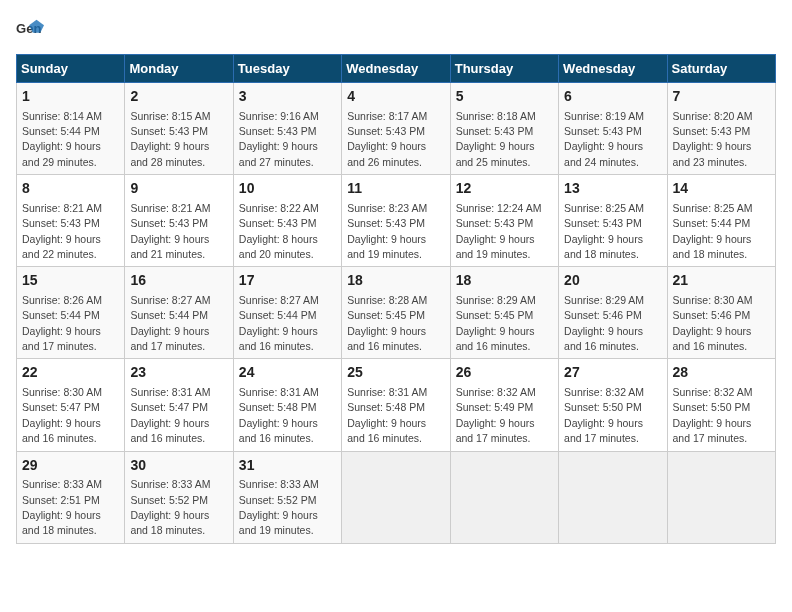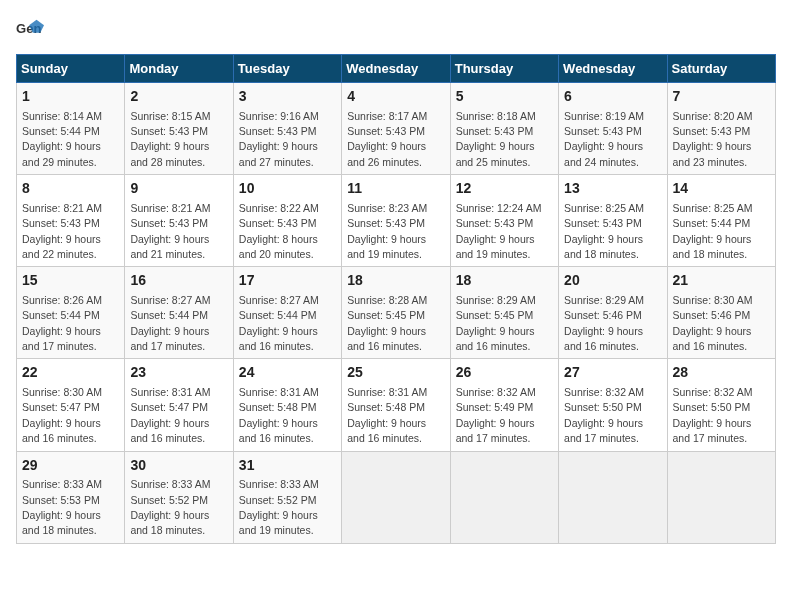--- a/index.html
+++ b/index.html
@@ -293,21 +293,21 @@
         <span class="day-num">28</span>
         <span class="cell-text">Sunrise: 8:32 AM</span><br>
         <span class="cell-text">Sunset: 5:50 PM</span><br>
         <span class="cell-text">Daylight: 9 hours and 17 minutes.</span>
       </td>
       </tr>
       <tr>
         <td>
         <span class="day-num">29</span>
         <span class="cell-text">Sunrise: 8:33 AM</span><br>
-        <span class="cell-text">Sunset: 5:53 PM</span><br>
+        <span class="cell-text">Sunset: 2:51 PM</span><br>
         <span class="cell-text">Daylight: 9 hours and 18 minutes.</span>
       </td>
         <td>
         <span class="day-num">30</span>
         <span class="cell-text">Sunrise: 8:33 AM</span><br>
         <span class="cell-text">Sunset: 5:52 PM</span><br>
         <span class="cell-text">Daylight: 9 hours and 18 minutes.</span>
       </td>
         <td>
         <span class="day-num">31</span>

